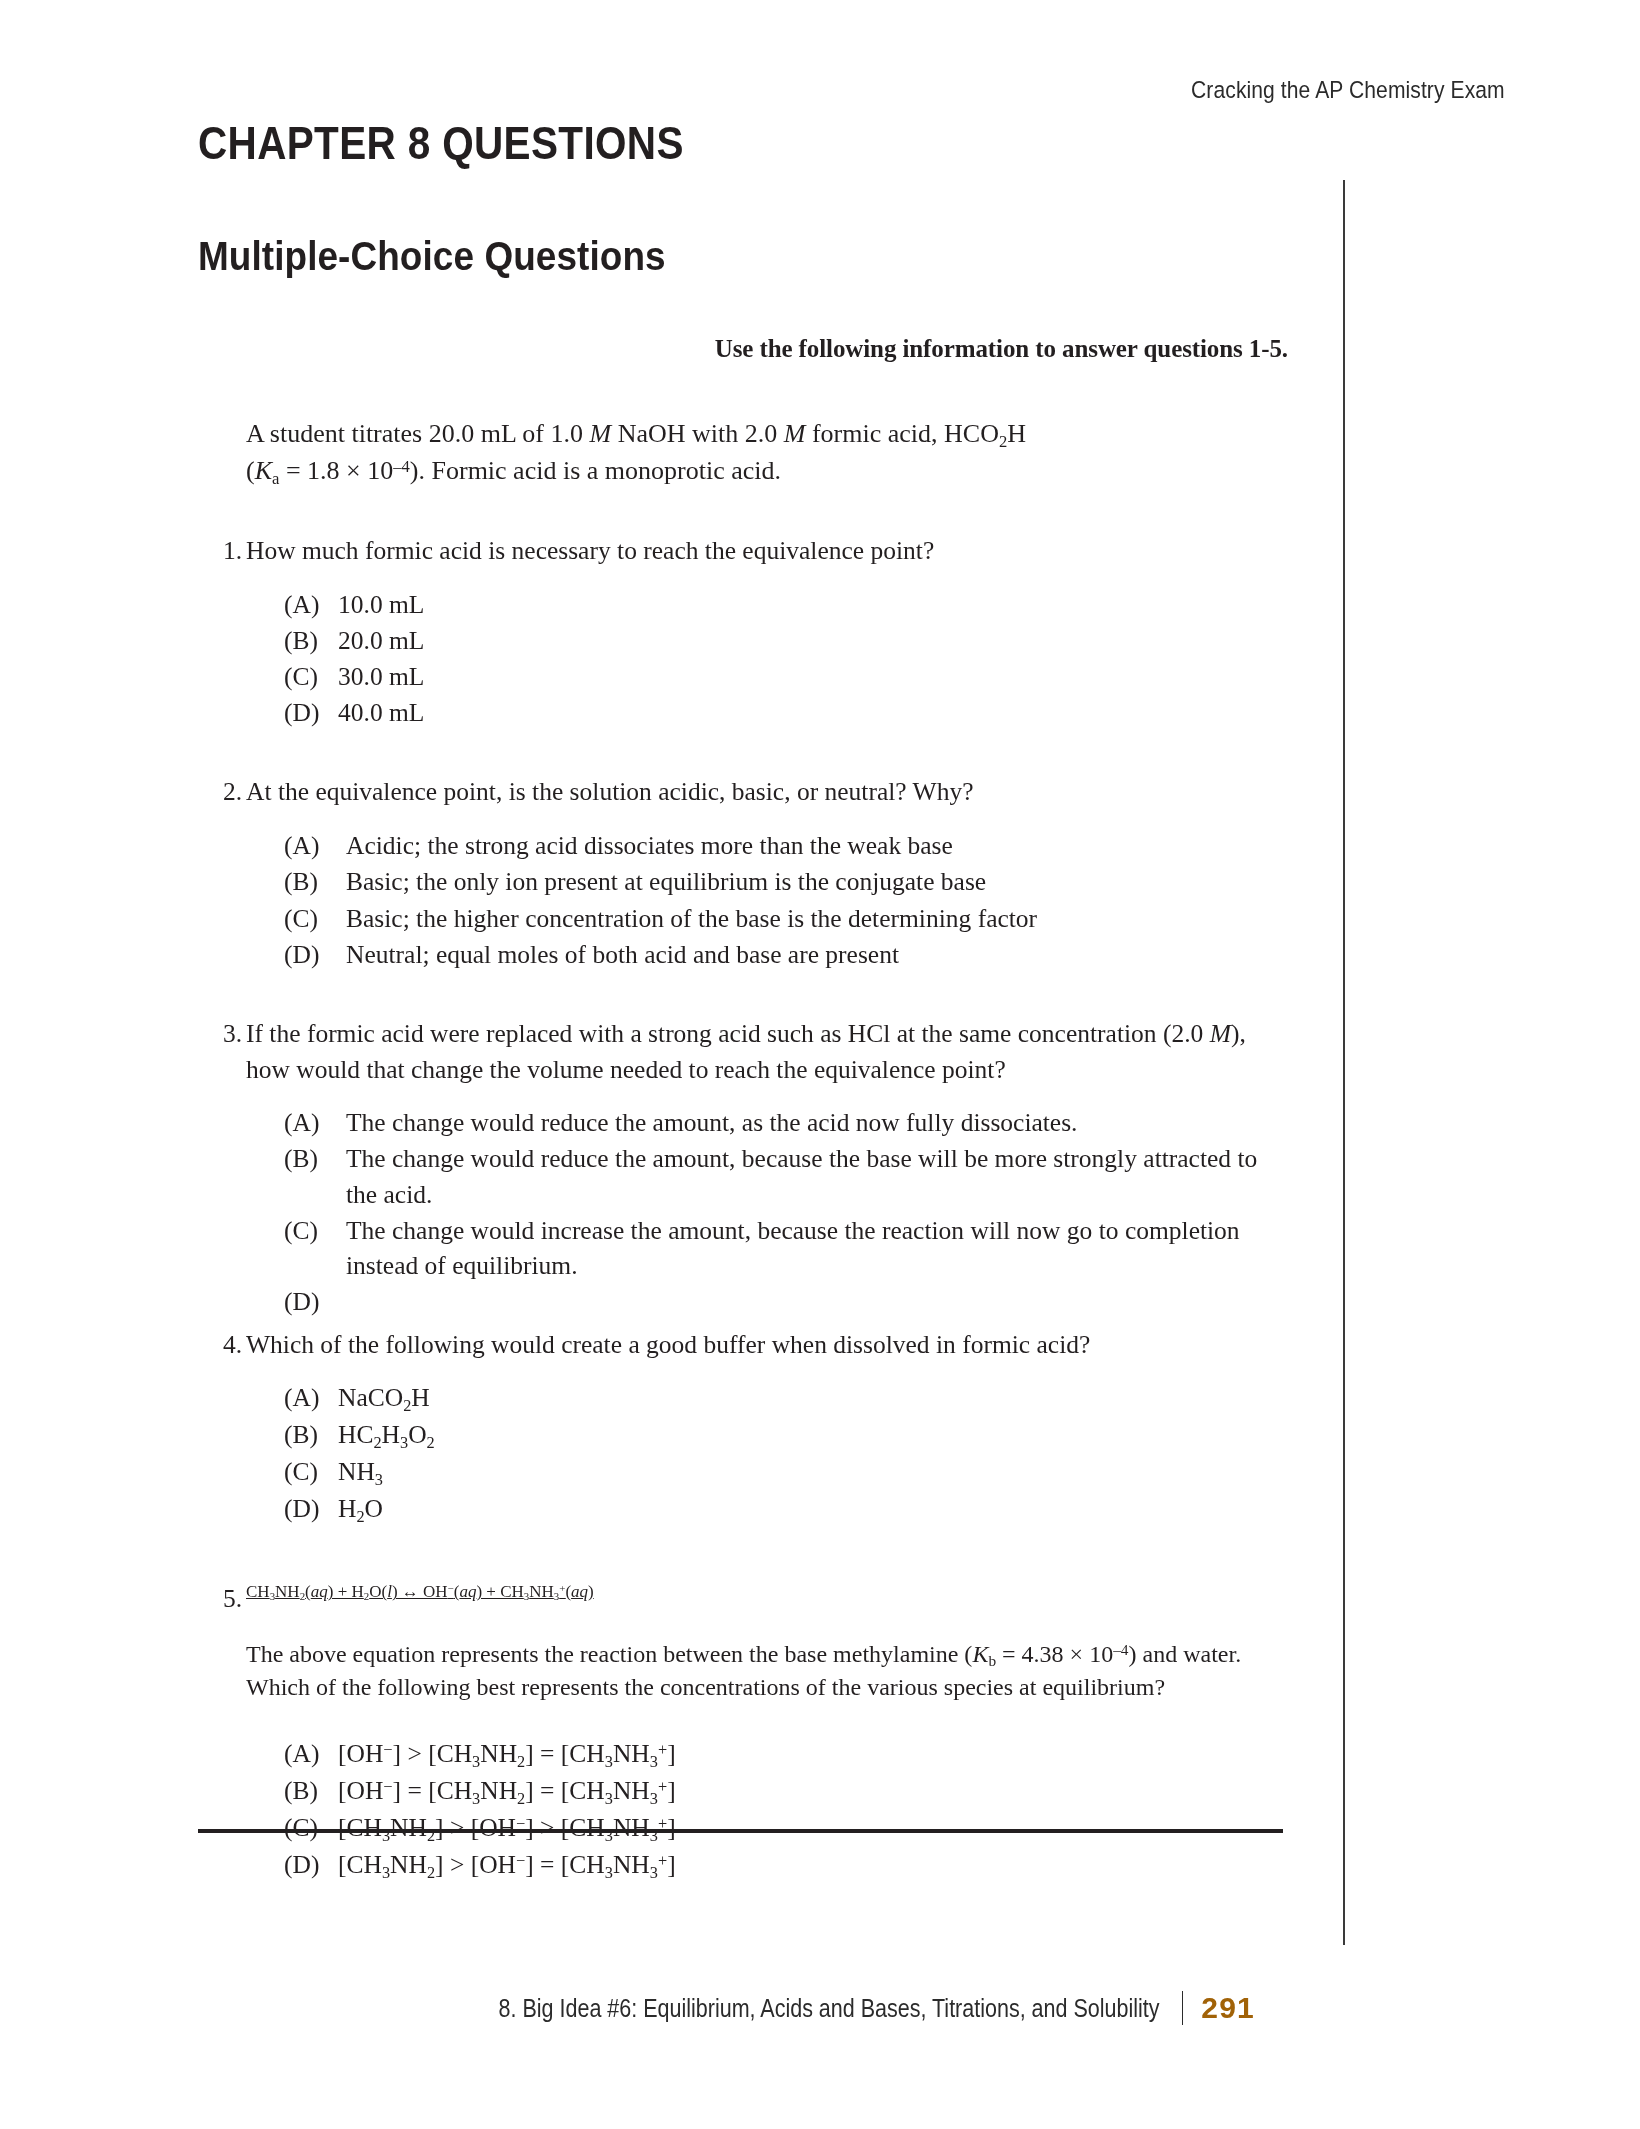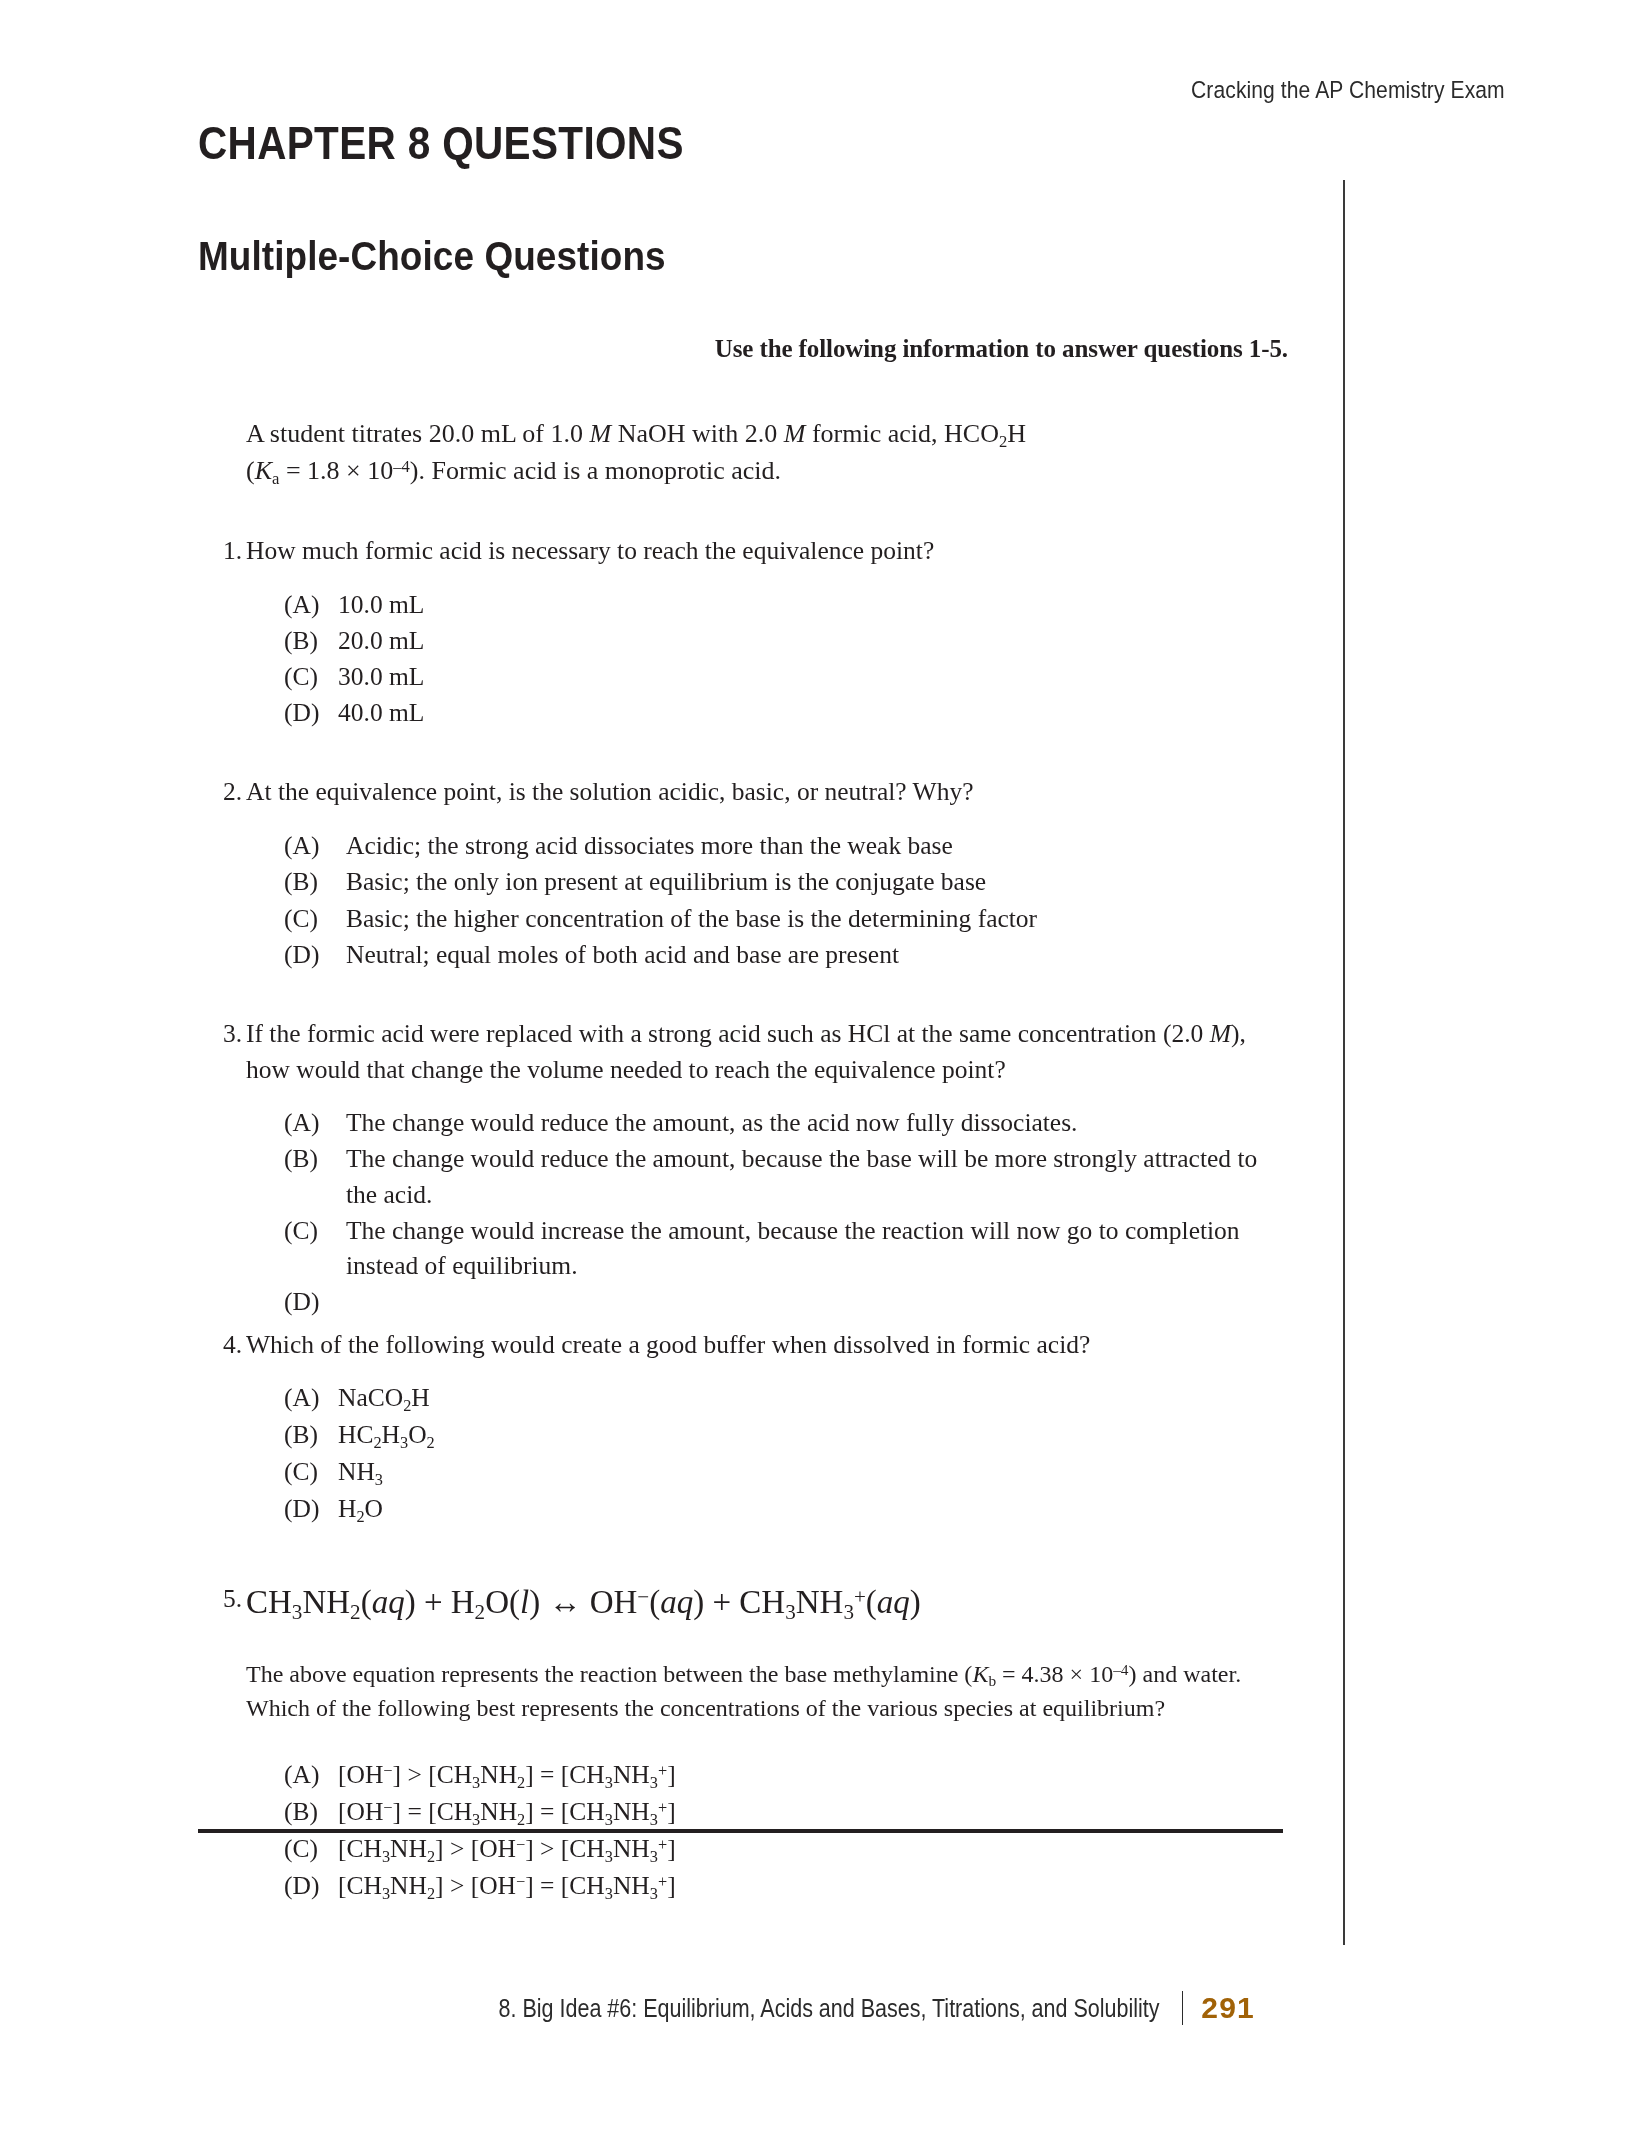--- a/index.html
+++ b/index.html
@@ -142,22 +142,23 @@
 
   
   .choices.formula .choice { line-height: 1.30; margin-bottom: 4px; }
 
   sub { font-size: 0.64em; vertical-align: -0.28em; line-height: 0; }
   sup { font-size: 0.64em; vertical-align: 0.45em; line-height: 0; }
   i, .ital { font-style: italic; }
 
   .eq-line {
     margin: 0;
-    font-size: 33px;
+    font-size: 17px;
     line-height: 1.3;
+    text-decoration: underline;
   }
   .q5-body {
     margin: 34px 0 0 0;
     font-size: 24px;
     line-height: 1.40;
   }
 
   
   .bottom-rule {
     position: absolute;

